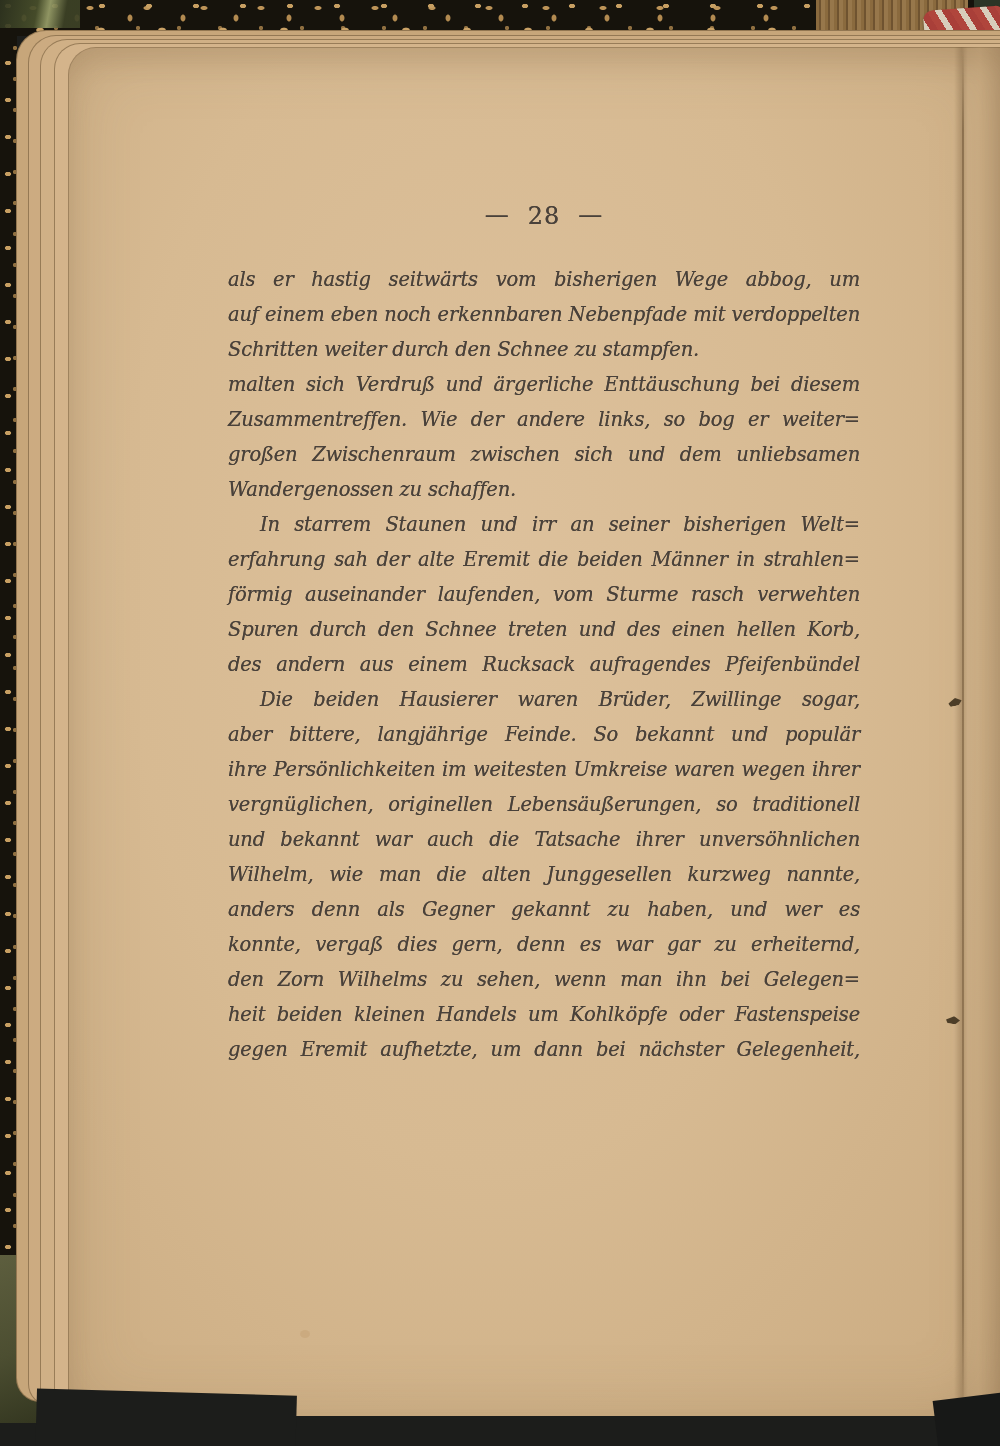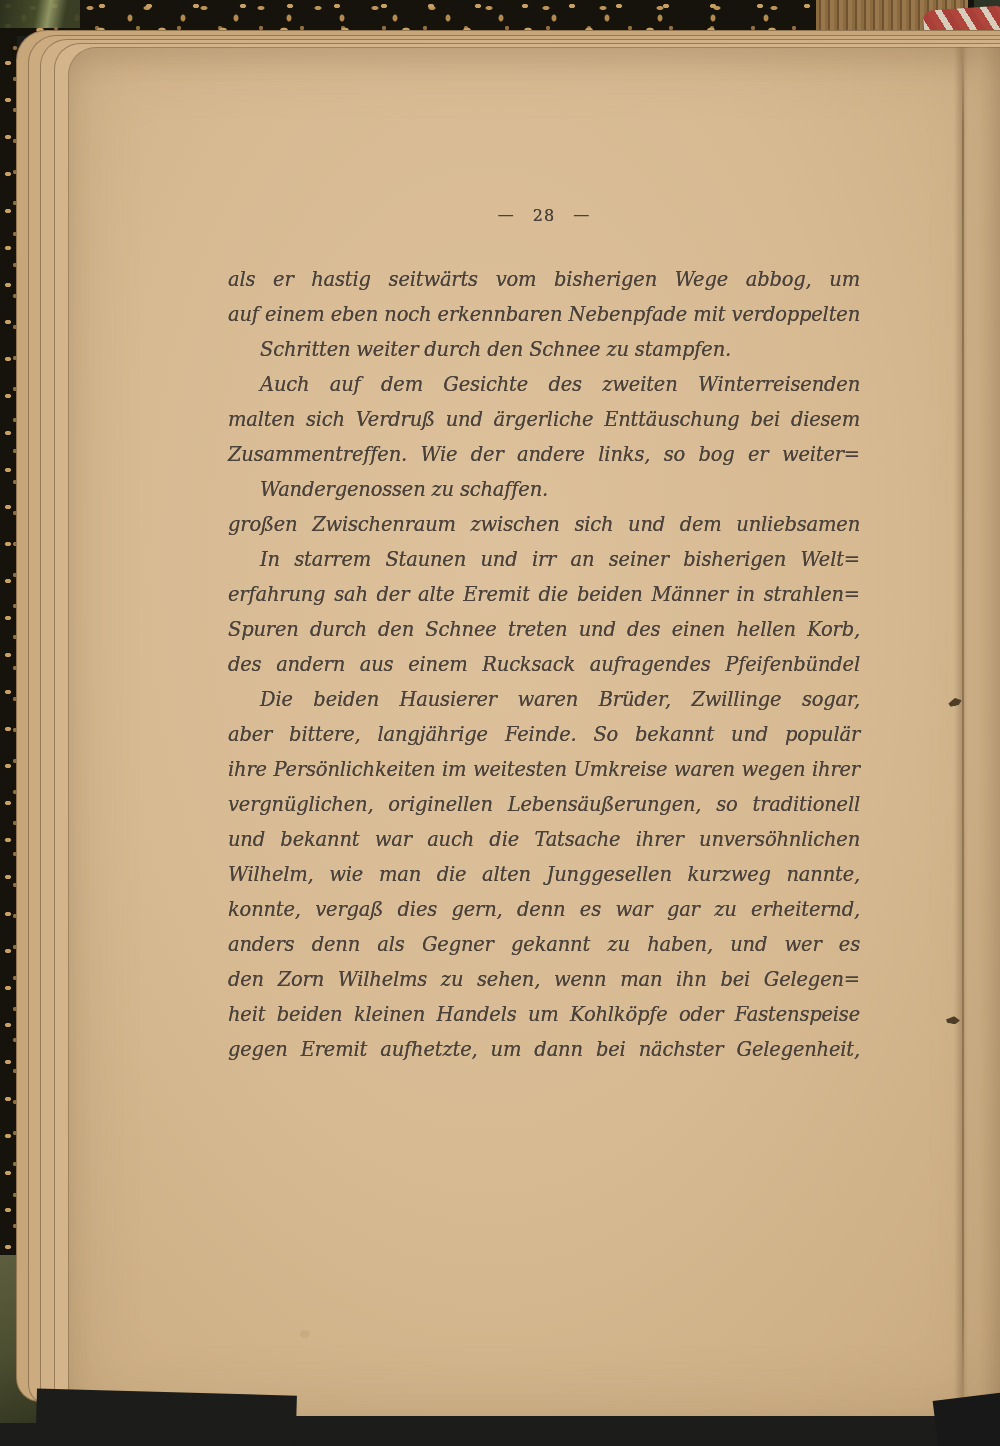--- a/index.html
+++ b/index.html
@@ -59,26 +59,26 @@
     clip-path:polygon(0 55%,55% 0,100% 45%,70% 100%,15% 100%);}
   .n1{left:948px;top:698px;transform:rotate(-12deg);}
   .n2{left:946px;top:1016px;transform:rotate(8deg);}
   .fox{position:absolute;border-radius:50%;background:rgba(160,110,60,.14);}
   .f1{left:300px;top:1330px;width:10px;height:8px;}
   .f2{left:760px;top:520px;width:8px;height:8px;}
   
   .ink{color:#49413a;text-shadow:0 0 .6px rgba(73,65,58,.85);}
   .pagehead{
     position:absolute;left:228px;top:198px;width:632px;height:36px;
-    text-align:center;font-size:16px;line-height:36px;letter-spacing:1px;
+    text-align:center;font-size:24px;line-height:36px;letter-spacing:1px;
   }
   .pagehead .dash{display:inline-block;margin:0 18px;transform:translateY(-1px);}
   .body-text{position:absolute;left:228px;top:262px;width:632px;font-size:19.5px;letter-spacing:-0.2px;}
   .line{line-height:35px;height:35px;text-align:justify;text-align-last:justify;white-space:normal;font-style:italic;}
-  .line.end{text-align-last:left;margin-left:32px;}
+  .line.end{text-align-last:left;}
   .line.first{text-indent:32px;}
 </style>
 </head>
 <body>
 
 <div id="scene">
 
   <div class="cover-top marble"></div>
   <div class="cover-left marble"></div>
   <div class="olive-topleft"></div>
@@ -104,41 +104,41 @@
     <span class="dash">—</span><span>28</span><span class="dash">—</span>
   </div>
 
   <div class="body-text ink">
     <div>
       <div class="line">als er hastig seitwärts vom bisherigen Wege abbog, um</div>
       <div class="line">auf einem eben noch erkennbaren Nebenpfade mit verdoppelten</div>
       <div class="line end">Schritten weiter durch den Schnee zu stampfen.</div>
     </div>
     <div>
-      <div class="line first">Auch auf dem Gesichte des zweiten Winterreisenden</div>
       <div class="line">malten sich Verdruß und ärgerliche Enttäuschung bei diesem</div>
       <div class="line">Zusammentreffen. Wie der andere links, so bog er weiter=</div>
+      <div class="line">großen Zwischenraum zwischen sich und dem unliebsamen</div>
       <div class="line end">Wandergenossen zu schaffen.</div>
-      <div class="line">großen Zwischenraum zwischen sich und dem unliebsamen</div>
     </div>
     <div>
       <div class="line first">In starrem Staunen und irr an seiner bisherigen Welt=</div>
       <div class="line">erfahrung sah der alte Eremit die beiden Männer in strahlen=</div>
+      <div class="line">förmig auseinander laufenden, vom Sturme rasch verwehten</div>
       <div class="line">Spuren durch den Schnee treten und des einen hellen Korb,</div>
       <div class="line">des andern aus einem Rucksack aufragendes Pfeifenbündel</div>
     </div>
     <div>
       <div class="line first">Die beiden Hausierer waren Brüder, Zwillinge sogar,</div>
       <div class="line">aber bittere, langjährige Feinde. So bekannt und populär</div>
       <div class="line">ihre Persönlichkeiten im weitesten Umkreise waren wegen ihrer</div>
       <div class="line">vergnüglichen, originellen Lebensäußerungen, so traditionell</div>
       <div class="line">und bekannt war auch die Tatsache ihrer unversöhnlichen</div>
       <div class="line">Wilhelm, wie man die alten Junggesellen kurzweg nannte,</div>
+      <div class="line">anders denn als Gegner gekannt zu haben, und wer es</div>
       <div class="line">konnte, vergaß dies gern, denn es war gar zu erheiternd,</div>
-      <div class="line">anders denn als Gegner gekannt zu haben, und wer es</div>
       <div class="line">den Zorn Wilhelms zu sehen, wenn man ihn bei Gelegen=</div>
       <div class="line">heit beiden kleinen Handels um Kohlköpfe oder Fastenspeise</div>
       <div class="line">gegen Eremit aufhetzte, um dann bei nächster Gelegenheit,</div>
     </div>
   </div>
 
   <div class="floor-wedge-l"></div>
   <div class="floor-wedge-r"></div>
 </div>
 

